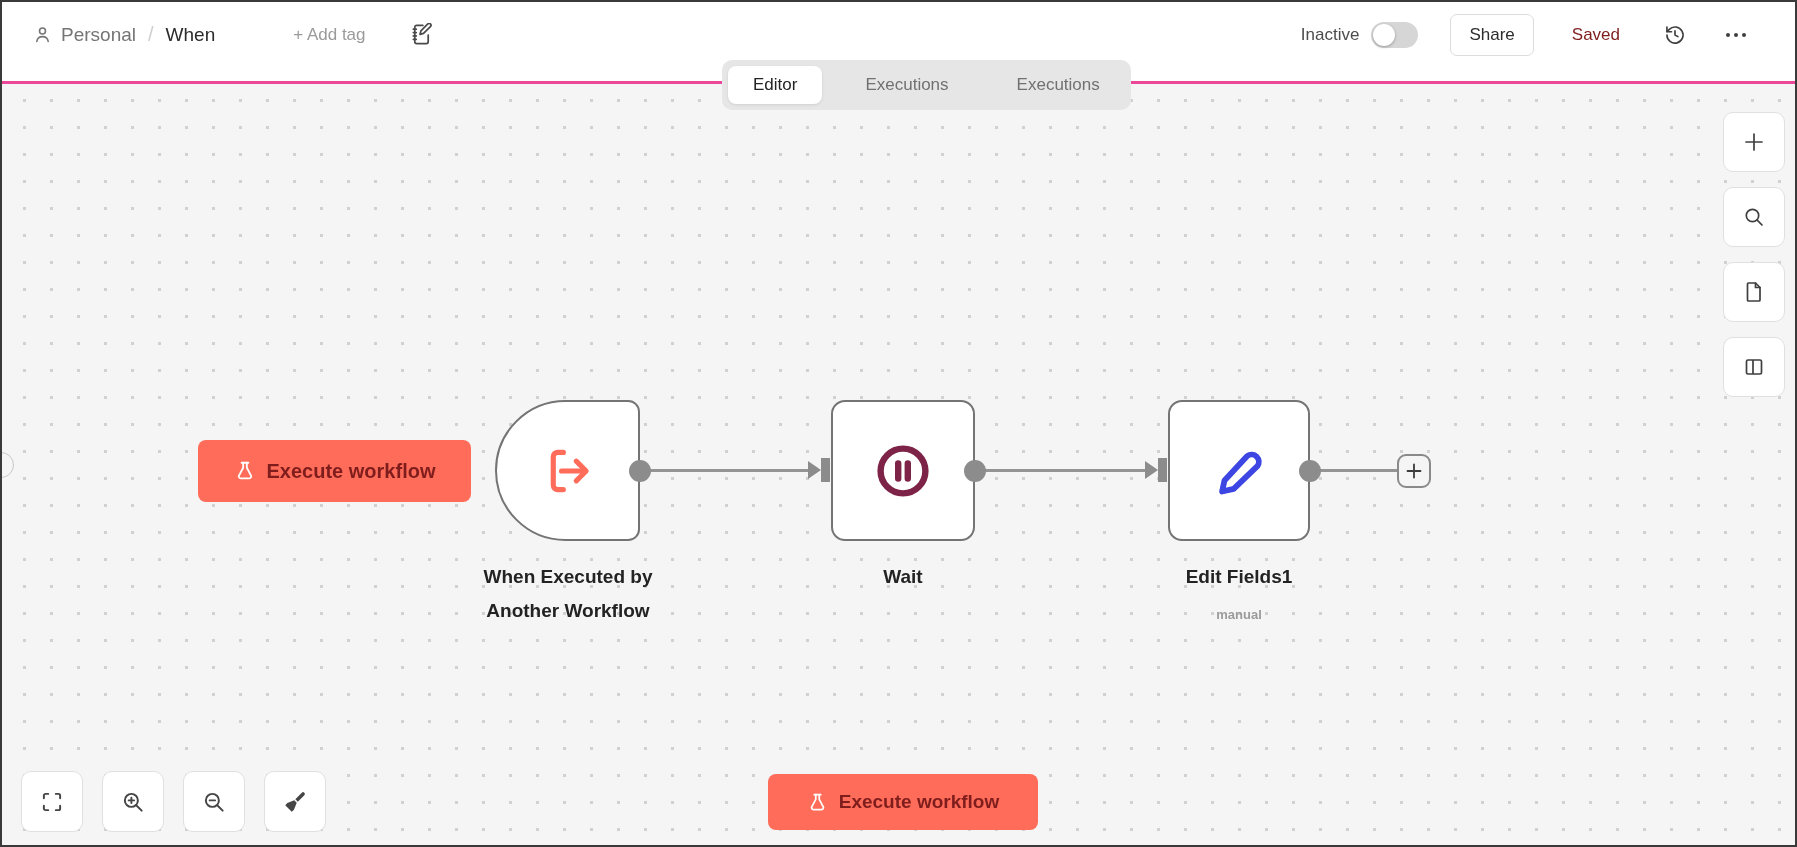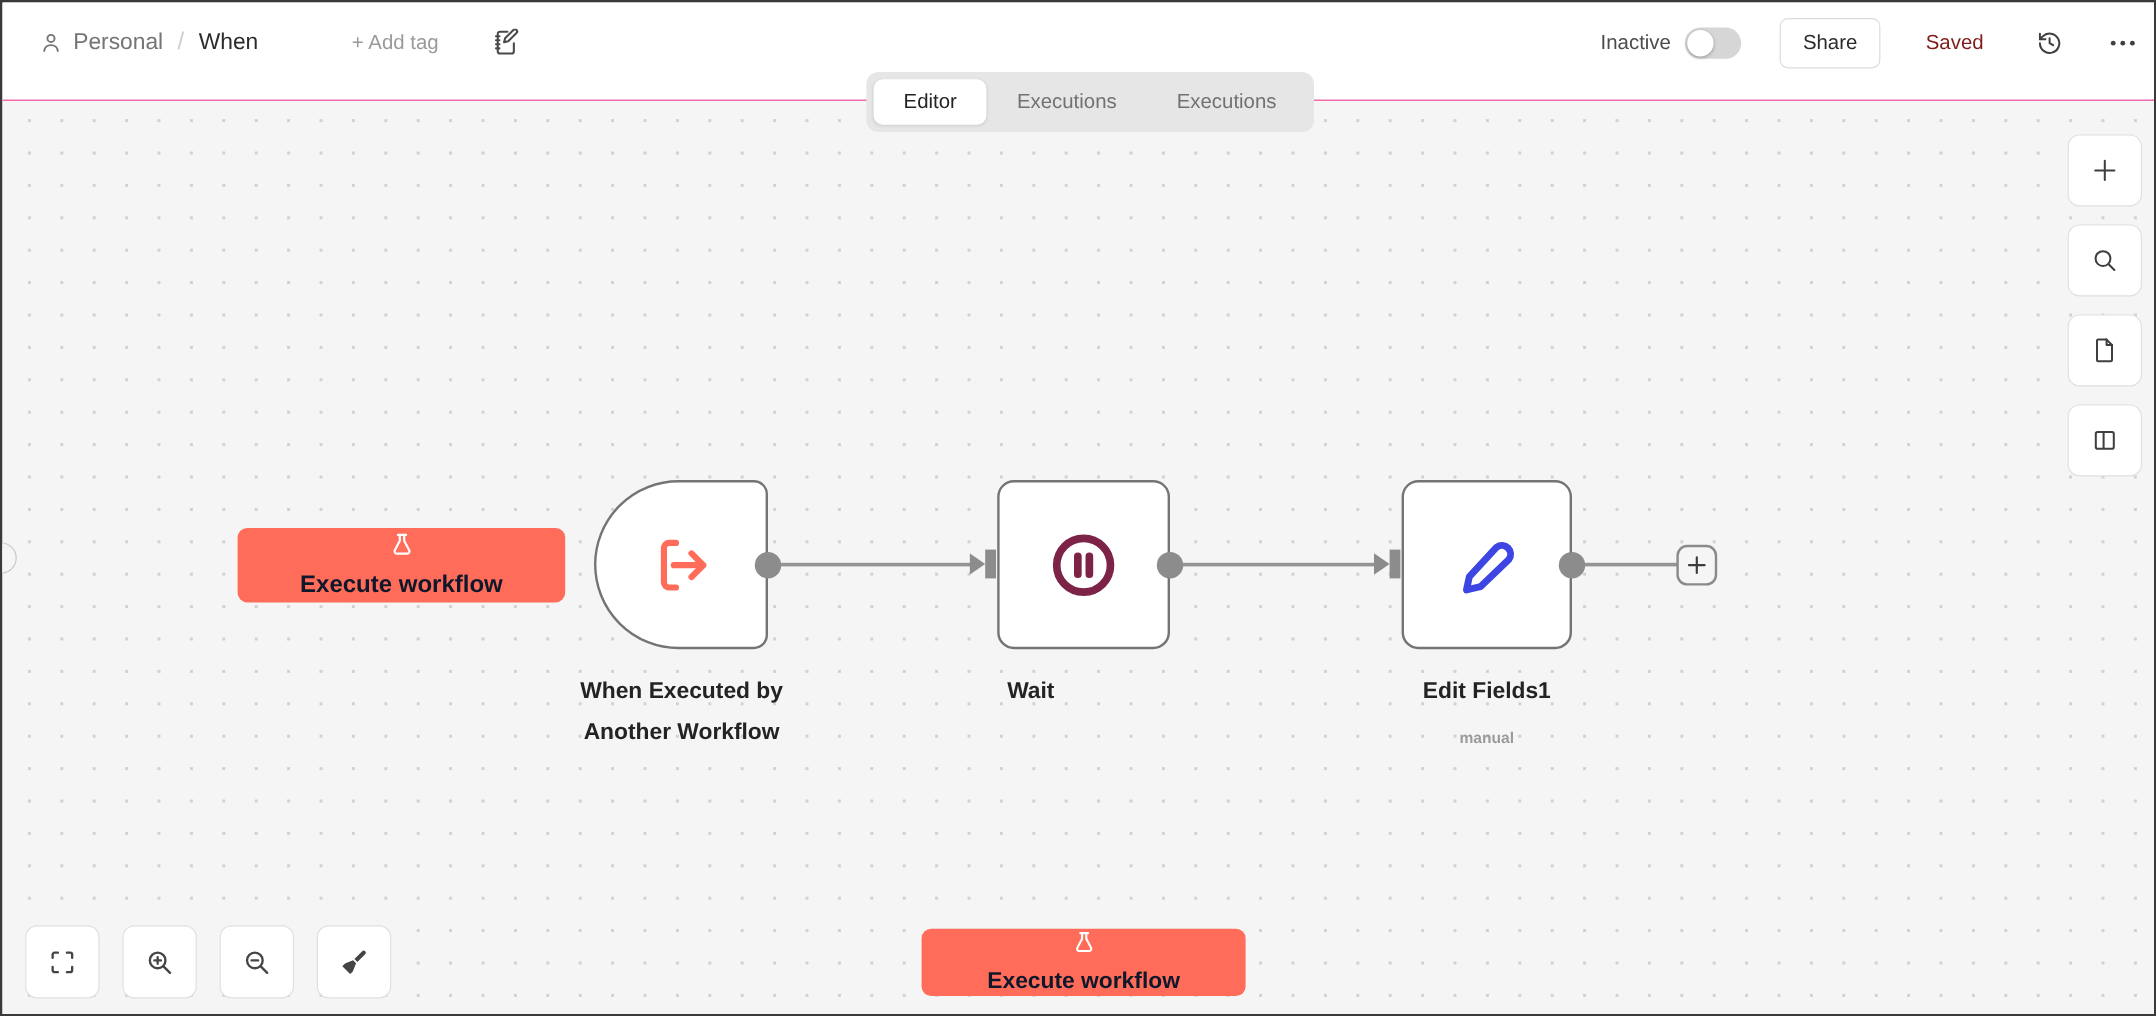--- a/index.html
+++ b/index.html
@@ -1,47 +1,47 @@
 <!DOCTYPE html>
 <html><head>
 <meta charset="utf-8">
 <style>
   * { margin:0; padding:0; box-sizing:border-box; }
   html,body { width:1797px; height:847px; font-family:"Liberation Sans","DejaVu Sans",sans-serif; background:#fff; }
   .screen { position:relative; width:1797px; height:847px; border:2px solid #3a3a3a; overflow:hidden; background:#fff; }
 
   
-  .hdr { position:absolute; top:0; left:0; right:0; height:82px; background:#fff; border-bottom:1px solid #ec4899; display:flex; align-items:center; justify-content:space-between; padding:0 16px 14px 30px; z-index:4; }
+  .hdr { position:absolute; top:0; left:0; right:0; height:82px; background:#fff; border-bottom:3px solid #ec4899; display:flex; align-items:center; justify-content:space-between; padding:0 49px 14px 30px; z-index:4; }
   .hdr-left { display:flex; align-items:center; }
   .crumb-owner { color:#757575; font-size:19px; margin-left:8px; }
   .crumb-sep { color:#cfcfcf; font-size:20px; margin:0 12px; }
   .crumb-title { color:#2b2b2b; font-size:19px; font-weight:500; }
   .add-tag { color:#9a9a9a; font-size:17px; margin-left:78px; cursor:pointer; }
   .note-icon { margin-left:44px; display:flex; cursor:pointer; }
   .hdr-right { display:flex; align-items:center; }
   .inactive-lbl { color:#4c4c4c; font-size:17px; }
   .toggle { width:47px; height:26px; border-radius:13px; background:#d6d6d6; position:relative; margin-left:12px; cursor:pointer; }
   .toggle .knob { position:absolute; top:2px; left:2px; width:22px; height:22px; border-radius:50%; background:#fff; box-shadow:0 1px 3px rgba(0,0,0,.3); }
   .share-btn { margin-left:32px; border:1px solid #dcdcdc; border-radius:7px; background:#fff; color:#2c2c2c; font-size:17px; padding:10px 18px; cursor:pointer; font-family:inherit; }
   .saved-lbl { margin-left:38px; color:#7f1d1d; font-size:17px; }
   .hist-icon { margin-left:44px; display:flex; cursor:pointer; }
   .dots { margin-left:40px; display:flex; gap:4px; cursor:pointer; }
   .dots i { width:4px; height:4px; border-radius:50%; background:#3f3f3f; }
 
   
-  .tabbar { position:absolute; left:720px; top:58px; height:50px; background:#e6e6e6; border-radius:10px; display:flex; align-items:center; padding:0 6px; z-index:6; }
+  .tabbar { position:absolute; left:720px; top:58px; height:50px; background:#e6e6e6; border-radius:10px; display:flex; align-items:center; padding:0 6px; z-index:6;gap:18px; }
   .tab { height:38px; display:flex; align-items:center; padding:0 25px; font-size:17px; color:#717171; border-radius:8px; cursor:pointer; white-space:nowrap; }
   .tab.active { background:#fff; color:#242424; font-weight:500; box-shadow:0 1px 3px rgba(0,0,0,.10); }
 
   
   .canvas { position:absolute; top:82px; left:0; right:0; bottom:0; background:#f5f5f5;
     background-image:radial-gradient(circle,#d1d1d1 1.6px,transparent 1.6px);
     background-size:27px 27px; background-position:9px 3px; }
 
-  .exec-btn { position:absolute; display:flex; align-items:center; justify-content:center; gap:11px; background:#ff6d5a; color:#0f172a; border:none; border-radius:8px; cursor:pointer; font-family:inherit; font-weight:600;flex-direction:column; }
+  .exec-btn { position:absolute; display:flex; align-items:center; justify-content:center; gap:11px; background:#ff6d5a; color:#7f1d1d; border:none; border-radius:8px; cursor:pointer; font-family:inherit; font-weight:600; }
   .exec-btn.mid { left:196px; top:356px; width:273px; height:62px; font-size:20px; }
   .exec-btn.bottom { left:766px; top:690px; width:270px; height:56px; font-size:19px; }
 
   .node { position:absolute; top:316px; height:141px; background:#fff; border:2.5px solid #747474; display:flex; align-items:center; justify-content:center; cursor:pointer; }
   .node.trigger { left:493px; width:145px; border-radius:72px 12px 12px 72px; }
   .node.square1 { left:829px; width:144px; border-radius:14px; }
   .node.square2 { left:1166px; width:142px; border-radius:14px; }
 
   .wire { position:absolute; top:385px; height:3px; background:#949494; }
   .wire.w1 { left:638px; width:170px; }
@@ -50,21 +50,21 @@
 
   .out-dot { position:absolute; top:376px; width:22px; height:22px; border-radius:50%; background:#8c8c8c; cursor:crosshair; }
   .out-dot.o1 { left:627px; } .out-dot.o2 { left:962px; } .out-dot.o3 { left:1297px; }
   .in-port { position:absolute; top:371px; cursor:crosshair; }
   .in-port.i1 { left:806px; } .in-port.i2 { left:1143px; }
 
   .plus-ep { position:absolute; left:1395px; top:370px; width:34px; height:34px; border:2.5px solid #8a8a8a; border-radius:9px; background:#f5f5f5; display:flex; align-items:center; justify-content:center; cursor:pointer; }
 
   .node-label { position:absolute; top:476px; text-align:center; font-size:19px; font-weight:600; color:#232323; line-height:34px; cursor:pointer; }
   .node-label.l1 { left:460px; width:212px; }
-  .node-label.l2 { left:785px; width:144px; }
+  .node-label.l2 { left:829px; width:144px; }
   .node-label.l3 { left:1137px; width:200px; }
   .node-sub { font-size:13px; font-weight:700; color:#9b9b9b; margin-top:4px; }
 
   .notch { position:absolute; left:-14px; top:368px; width:26px; height:26px; border-radius:50%; border:1.5px solid #c8c8c8; background:#f5f5f5; }
 
   .sq-btn { position:absolute; background:#fff; border:1.5px solid #e0e0e0; border-radius:10px; display:flex; align-items:center; justify-content:center; cursor:pointer; }
   .side-btn { left:1721px; width:62px; height:60px; }
   .side-btn.s1 { top:28px; } .side-btn.s2 { top:103px; } .side-btn.s3 { top:178px; } .side-btn.s4 { top:253px; }
   .ctl-btn { top:687px; width:62px; height:61px; }
   .ctl-btn.c1 { left:19px; } .ctl-btn.c2 { left:100px; } .ctl-btn.c3 { left:181px; } .ctl-btn.c4 { left:262px; }

